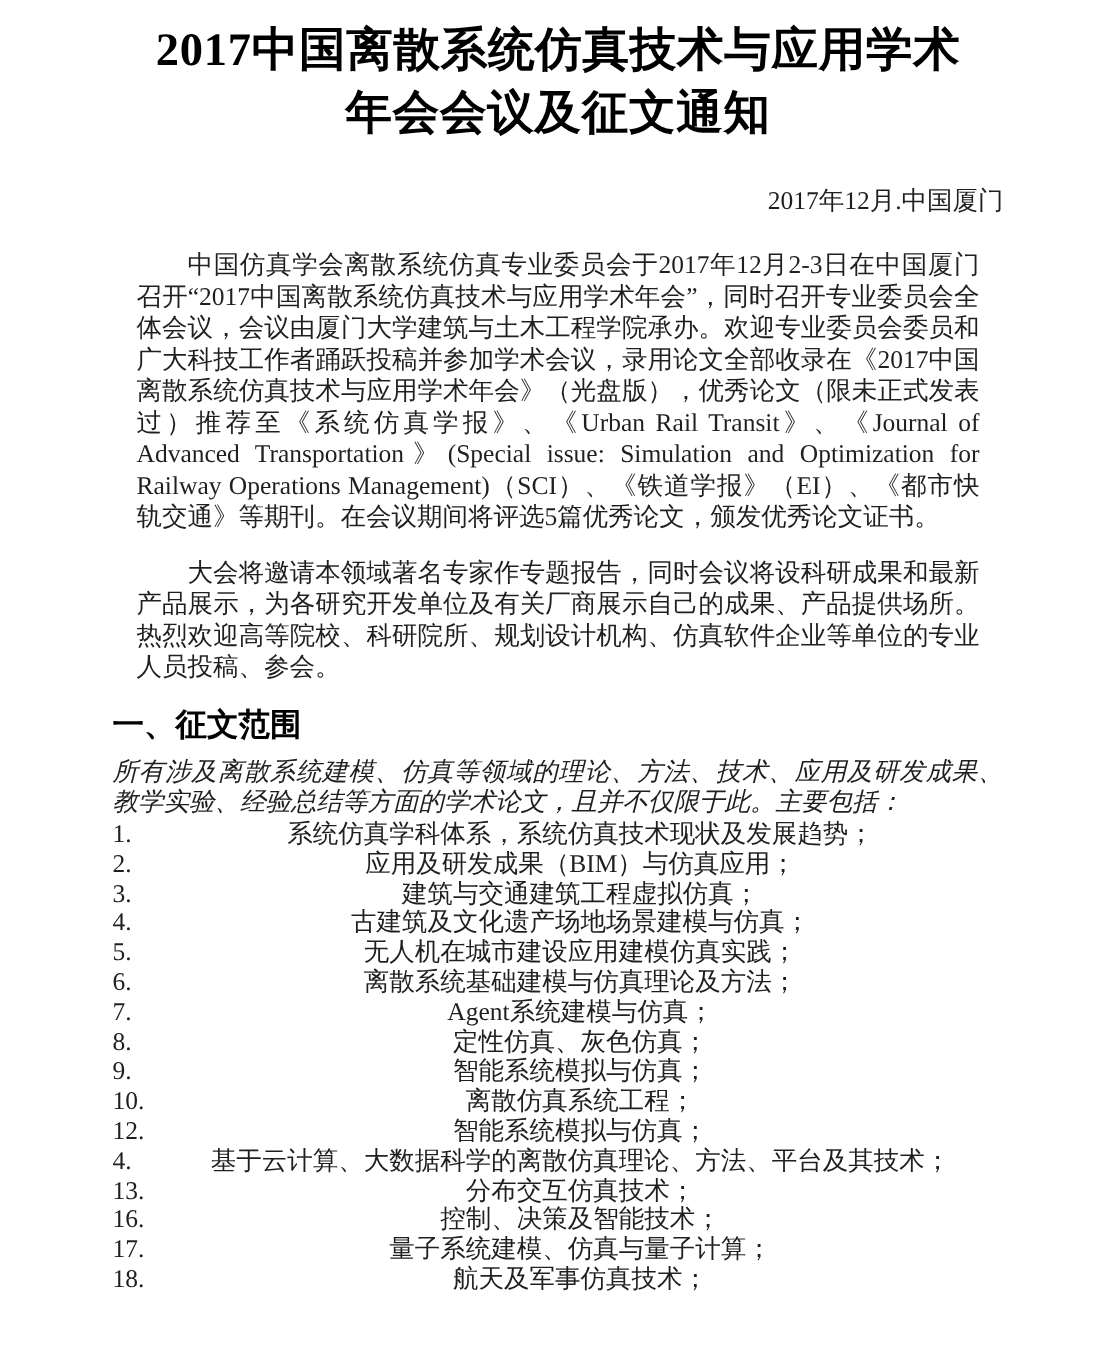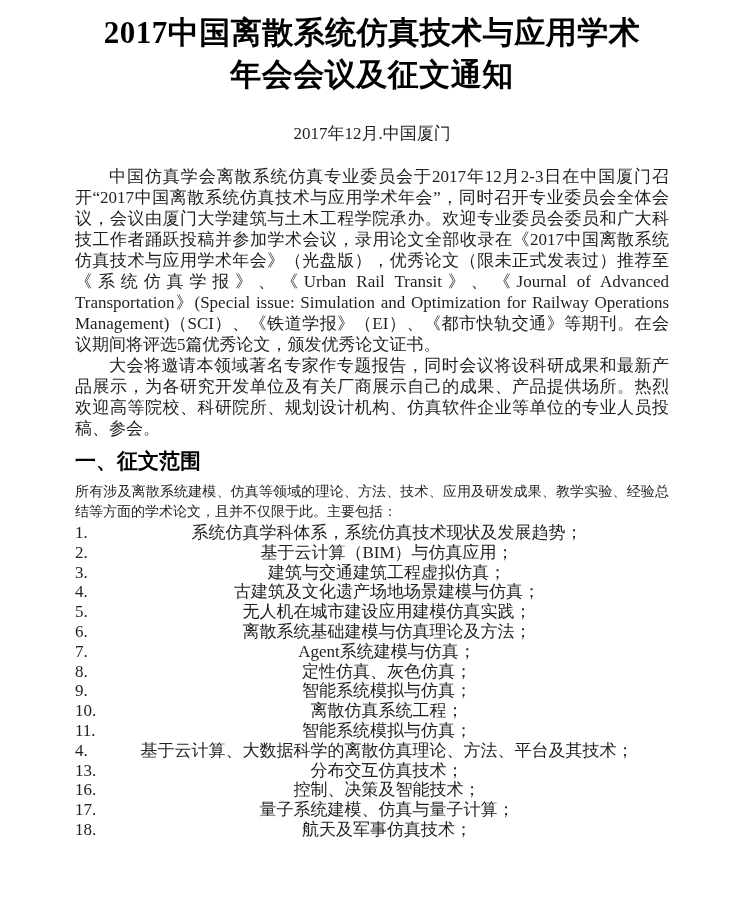--- a/index.html
+++ b/index.html
@@ -19,46 +19,47 @@
   }
   .title {
     text-align: center;
     font-weight: bold;
     color: #000000;
     font-size: 31px;
     line-height: 42px;
     letter-spacing: 0.5px;
   }
   .subtitle {
-    text-align: center;
+    text-align: right;
     font-size: 17px;
     line-height: 21px;
     margin-top: 27px;
   }
   .para {
     font-size: 17px;
     line-height: 21px;
     text-align: justify;
     text-indent: 2em;
-    margin: 0;
+    margin: 16px;
   }
   .para-first { margin-top: 22px; }
   .section-heading {
     font-family: "Liberation Sans", "DejaVu Sans", sans-serif;
     font-weight: bold;
     color: #000000;
     font-size: 21px;
     line-height: 26px;
     margin: 9px 0 8px 0;
   }
   .section-intro {
-    font-size: 14px;
+    font-size: 17px;
     line-height: 20px;
     text-align: justify;
     margin: 0 0 1px 0;
+    font-style: italic;
   }
   .topic-list { margin: 0; padding: 0; list-style: none; }
   .topic-item {
     display: flex;
     font-size: 17px;
     line-height: 19.8px;
   }
   .topic-num {
     flex: 0 0 30px;
     width: 30px;
@@ -84,21 +85,21 @@
 
   <p class="section-intro">所有涉及离散系统建模、仿真等领域的理论、方法、技术、应用及研发成果、教学实验、经验总结等方面的学术论文，且并不仅限于此。主要包括：</p>
 
   <ul class="topic-list">
     <li class="topic-item">
       <span class="topic-num">1.</span>
       <span class="topic-text">系统仿真学科体系，系统仿真技术现状及发展趋势；</span>
     </li>
     <li class="topic-item">
       <span class="topic-num">2.</span>
-      <span class="topic-text">基于云计算（BIM）与仿真应用；</span>
+      <span class="topic-text">应用及研发成果（BIM）与仿真应用；</span>
     </li>
     <li class="topic-item">
       <span class="topic-num">3.</span>
       <span class="topic-text">建筑与交通建筑工程虚拟仿真；</span>
     </li>
     <li class="topic-item">
       <span class="topic-num">4.</span>
       <span class="topic-text">古建筑及文化遗产场地场景建模与仿真；</span>
     </li>
     <li class="topic-item">
@@ -119,21 +120,21 @@
     </li>
     <li class="topic-item">
       <span class="topic-num">9.</span>
       <span class="topic-text">智能系统模拟与仿真；</span>
     </li>
     <li class="topic-item">
       <span class="topic-num">10.</span>
       <span class="topic-text">离散仿真系统工程；</span>
     </li>
     <li class="topic-item">
-      <span class="topic-num">11.</span>
+      <span class="topic-num">12.</span>
       <span class="topic-text">智能系统模拟与仿真；</span>
     </li>
     <li class="topic-item">
       <span class="topic-num">4.</span>
       <span class="topic-text">基于云计算、大数据科学的离散仿真理论、方法、平台及其技术；</span>
     </li>
     <li class="topic-item">
       <span class="topic-num">13.</span>
       <span class="topic-text">分布交互仿真技术；</span>
     </li>

